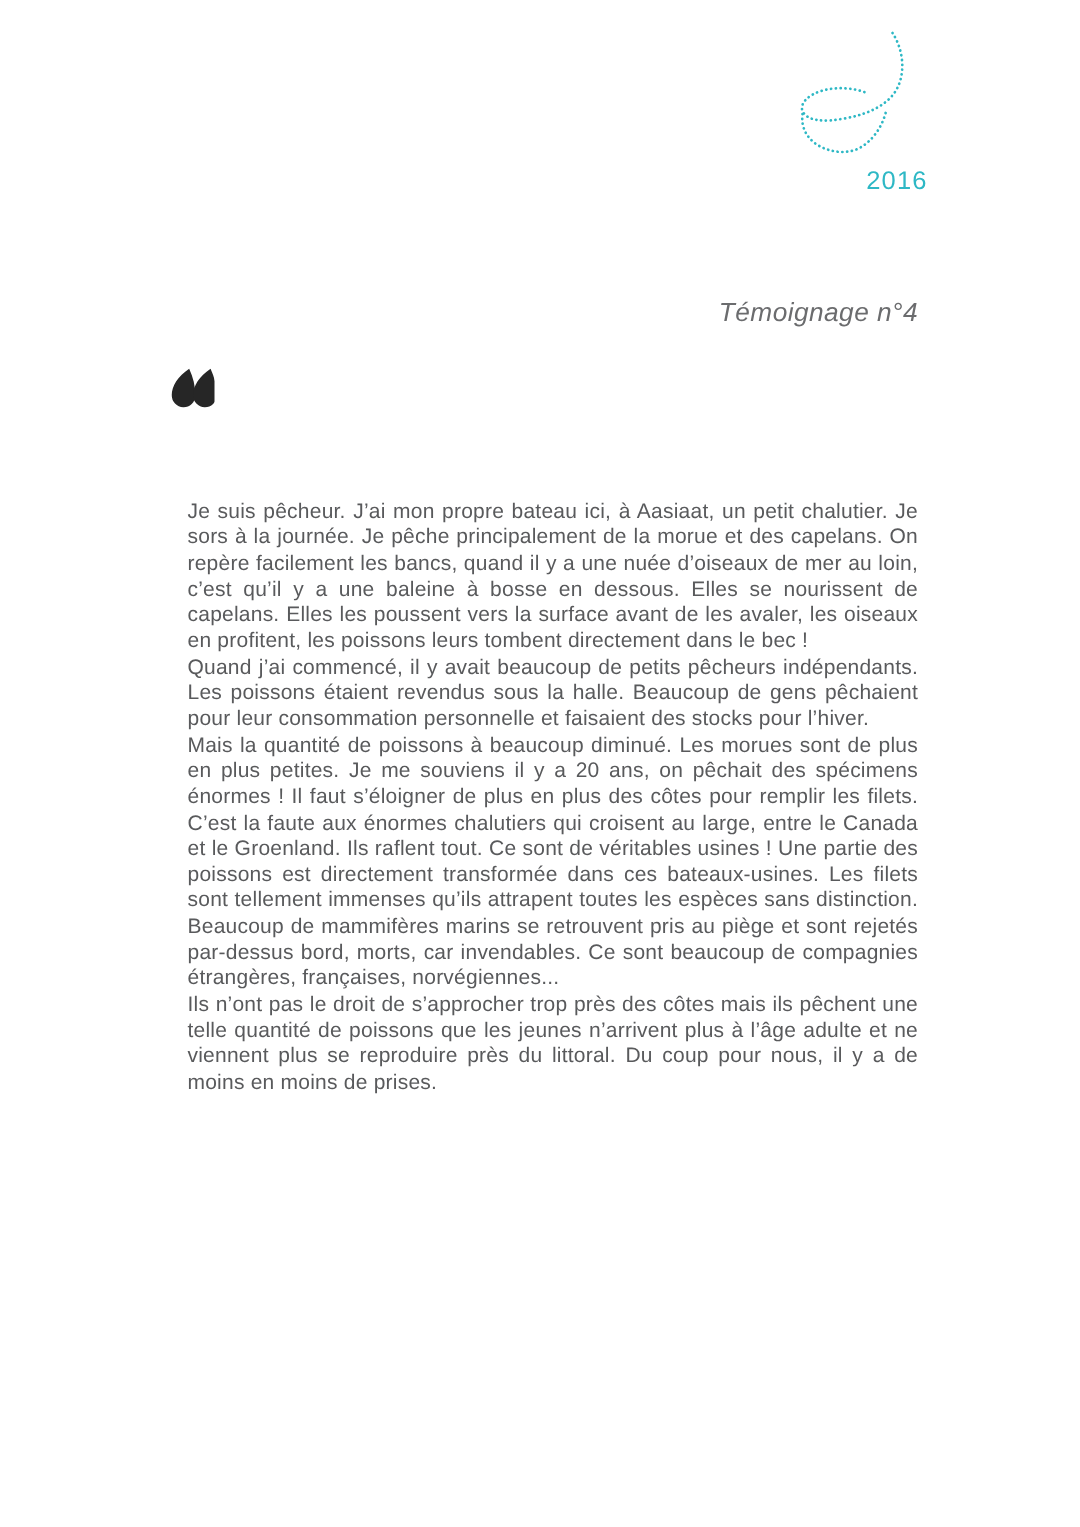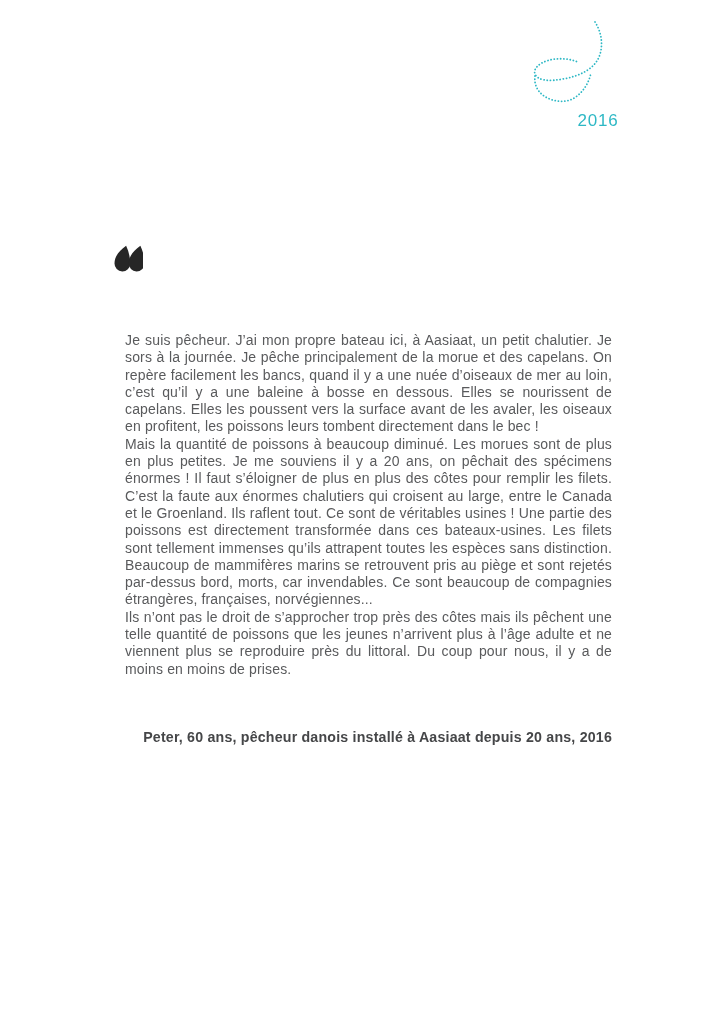--- a/index.html
+++ b/index.html
@@ -80,29 +80,30 @@
 
   <svg class="logo" viewBox="0 0 100 94" aria-hidden="true">
     <g fill="none" stroke="#2eb8c5" stroke-width="1.8" stroke-linecap="round" stroke-dasharray="0.1 3.1">
       <path d="M 68,4 C 74,13 77,27 72,39 C 67,51 53,58 36,61 C 23,63.5 11,63 8,56 C 6,51 12,45 21,42.5 C 31,39.5 43,40.5 52,44.5"></path>
       <path d="M 8,58 C 7,66 10,73 17,78 C 26,84 39,85.5 48,79.5 C 57,73.5 62,64 64,55"></path>
     </g>
   </svg>
 
   <div class="year">2016</div>
 
+  <div class="heading">Témoignage n°4</div>
 
   <svg class="quote-mark" viewBox="0 0 40 36" aria-hidden="true">
     <g fill="#262626">
       <path d="M17.5 1 C7.5 8 2 16 2 24.5 a 10.5 10.5 0 1 0 21 0.5 C 23 16.5 21 8.5 17.5 1 Z"></path>
       <path d="M37.5 1 C27.5 8 22 16 22 24.5 a 10.5 10.5 0 1 0 21 0.5 C 43 16.5 41 8.5 37.5 1 Z" transform="translate(-1,0)"></path>
     </g>
   </svg>
 
   <div class="body-text">
     <p>Je suis pêcheur. J’ai mon propre bateau ici, à Aasiaat, un petit chalutier. Je sors à la journée. Je pêche principalement de la morue et des capelans. On repère facilement les bancs, quand il y a une nuée d’oiseaux de mer au loin, c’est qu’il y a une baleine à bosse en dessous. Elles se nourissent de capelans. Elles les poussent vers la surface avant de les avaler, les oiseaux en profitent, les poissons leurs tombent directement dans le bec !</p>
+    <p>Quand j’ai commencé, il y avait beaucoup de petits pêcheurs indépendants. Les poissons étaient revendus sous la halle. Beaucoup de gens pêchaient pour leur consommation personnelle et faisaient des stocks pour l’hiver.</p>
     <p>Mais la quantité de poissons à beaucoup diminué. Les morues sont de plus en plus petites. Je me souviens il y a 20 ans, on pêchait des spécimens énormes ! Il faut s’éloigner de plus en plus des côtes pour remplir les filets. C’est la faute aux énormes chalutiers qui croisent au large, entre le Canada et le Groenland. Ils raflent tout. Ce sont de véritables usines ! Une partie des poissons est directement transformée dans ces bateaux-usines. Les filets sont tellement immenses qu’ils attrapent toutes les espèces sans distinction. Beaucoup de mammifères marins se retrouvent pris au piège et sont rejetés par-dessus bord, morts, car invendables. Ce sont beaucoup de compagnies étrangères, françaises, norvégiennes...</p>
     <p>Ils n’ont pas le droit de s’approcher trop près des côtes mais ils pêchent une telle quantité de poissons que les jeunes n’arrivent plus à l’âge adulte et ne viennent plus se reproduire près du littoral. Du coup pour nous, il y a de moins en moins de prises.</p>
   </div>
 
-  <div class="attribution">Peter, 60 ans, pêcheur danois installé à Aasiaat depuis 20 ans, 2016</div>
 
 </div>
 
 </body></html>

